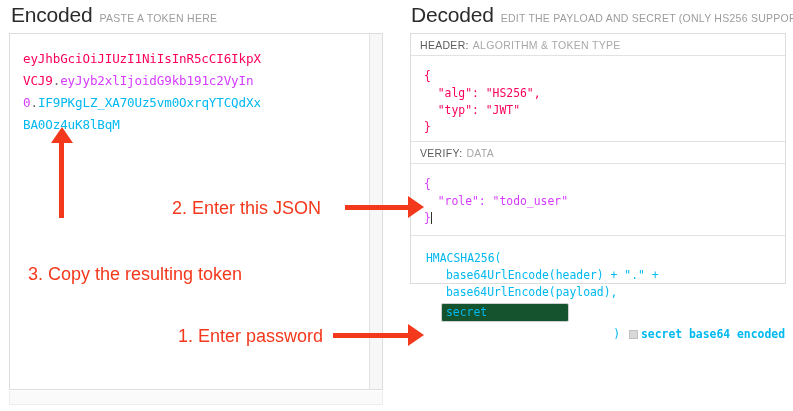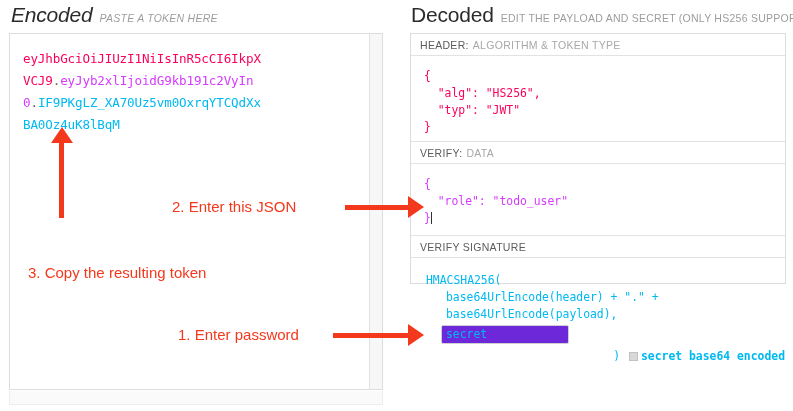--- a/index.html
+++ b/index.html
@@ -138,21 +138,21 @@
   .sig-indent { padding-left: 22px; }
   #secret-input {
     display: inline-block;
     margin-left: 17px;
     margin-top: 2px;
     width: 128px;
     height: 19px;
     line-height: 19px;
     border: 1px solid #cfcfcf;
     border-radius: 2px;
-    background: #6d28d9;
+    background: #14532d;
     color: #00b9f1;
     font-family: "DejaVu Sans Mono", "Liberation Mono", monospace;
     font-size: 11.4px;
     padding: 0 0 0 4px;
     box-sizing: border-box;
     outline: none;
     vertical-align: middle;
   }
   #sig-last-line {
     margin-top: 4px;
@@ -169,21 +169,21 @@
     vertical-align: -1px;
     margin: 0 3px 0 9px;
     box-sizing: border-box;
   }
   #b64-label { color: #00b9f1; font-weight: bold; }
 
   
   .anno-text {
     position: absolute;
     color: #f4381c;
-    font-size: 15px;
+    font-size: 18px;
     font-family: "Liberation Sans", sans-serif;
     white-space: nowrap;
   }
   .anno-line {
     position: absolute;
     background: #f4381c;
   }
   .anno-head {
     position: absolute;
     width: 0;
@@ -198,21 +198,21 @@
     border-left: 11px solid transparent;
     border-right: 11px solid transparent;
     border-bottom: 16px solid #f4381c;
   }
 </style>
 </head>
 <body>
 
 <div id="root">
 
-  <div class="col-heading" style="left:11px; top:3px;font-style:italic;">
+  <div class="col-heading" style="left:11px; top:3px;">
     <span class="title">Encoded</span><span class="sub">PASTE A TOKEN HERE</span>
   </div>
 
   <div id="encoded-panel">
     <div id="encoded-token"><span class="tok-h">eyJhbGciOiJIUzI1NiIsInR5cCI6IkpXVCJ9</span><span class="tok-d">.</span><span class="tok-p">eyJyb2xlIjoidG9kb191c2VyIn0</span><span class="tok-d">.</span><span class="tok-s">IF9PKgLZ_XA70Uz5vm0OxrqYTCQdXxBA0Oz4uK8lBqM</span></div>
     <div id="encoded-scrollbar"></div>
   </div>
   <div id="encoded-footer"></div>
 
   <div class="col-heading" style="left:411px; top:3px;">
@@ -229,23 +229,20 @@
   "typ": "JWT"
 }</div>
 
     <div class="sec-label">
       <span class="lab-key">VERIFY:</span><span class="lab-val">DATA</span>
     </div>
     <div class="sec-body" id="payload-body"><span>{
   "role": "todo_user"
 }</span><span class="caret"></span></div>
 
-    <div class="sec-label">
-      <span class="lab-key">VERIFY SIGNATURE</span>
-    </div>
     <div class="sec-body" id="signature-body"><div id="sig-line-1">HMACSHA256(</div><div class="sig-indent">base64UrlEncode(header) + "." +</div><div class="sig-indent">base64UrlEncode(payload),</div><div><input id="secret-input" type="text" value="secret" style=""></div><div id="sig-last-line"><span>)</span><span id="b64-checkbox"></span><span id="b64-label">secret base64 encoded</span></div></div>
 
   </div>
 
   <div class="anno-text" style="left:28px; top:264px;">3. Copy the resulting token</div>
   <div class="anno-line" style="left:59px; top:143px; width:5px; height:75px;"></div>
   <div class="anno-head head-up" style="left:51px; top:127px;"></div>
 
   <div class="anno-text" style="left:172px; top:198px;">2. Enter this JSON</div>
   <div class="anno-line" style="left:345px; top:205px; width:65px; height:5px;"></div>

